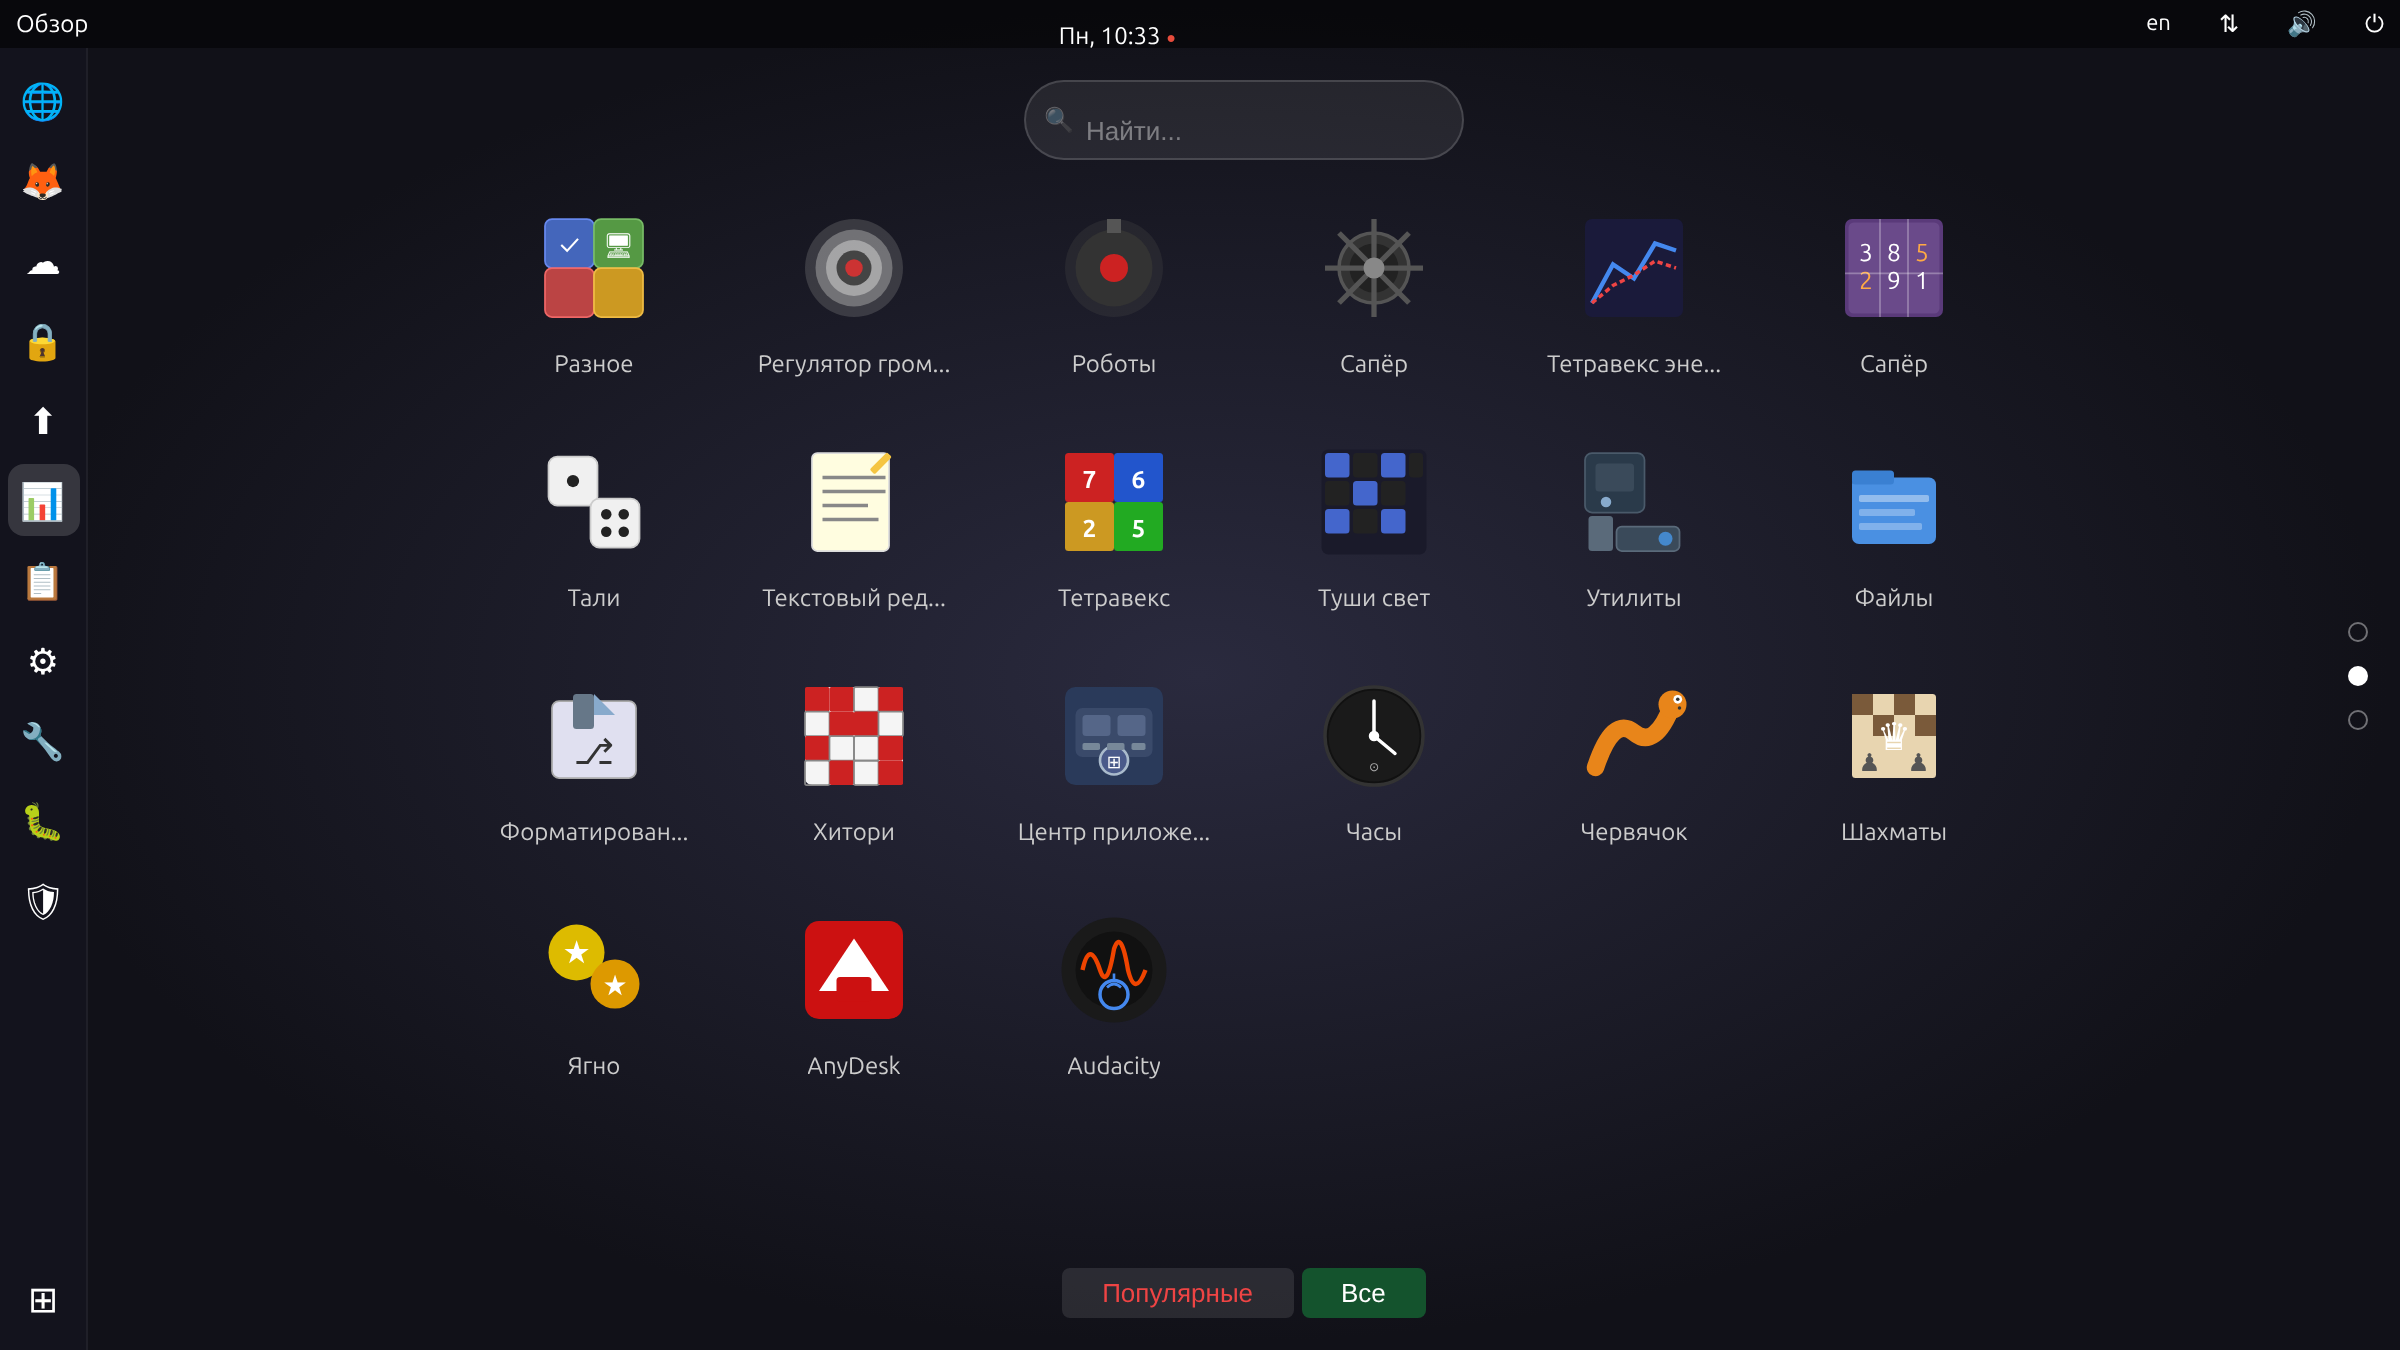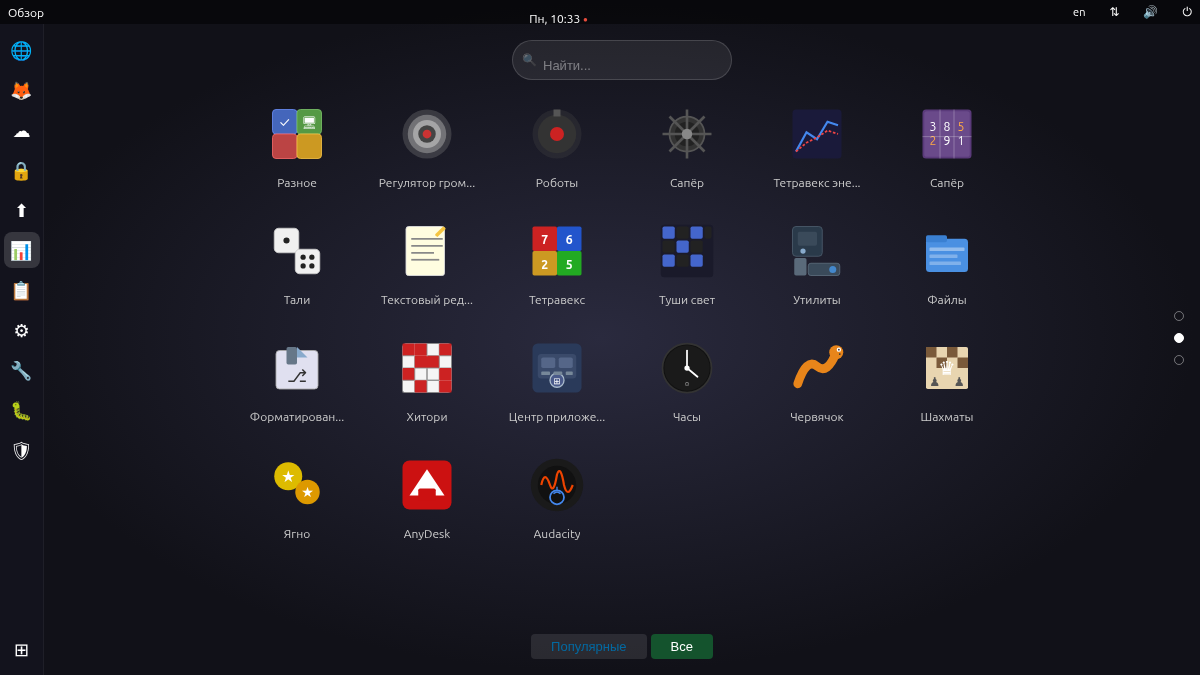--- a/index.html
+++ b/index.html
@@ -151,21 +151,21 @@
     .tab-btn {
       padding: 5px 20px;
       border-radius: 4px;
       font-size: 13px;
       cursor: pointer;
       border: none;
       outline: none;
     }
     .tab-btn.inactive {
       background: rgba(255,255,255,0.1);
-      color: #0369a1;
+      color: #ef4444;
     }
     .tab-btn.active {
       background: #14532d;
       color: #fff;
     }
 
     
     .pagination-dots {
       position: absolute;
       right: 16px;

